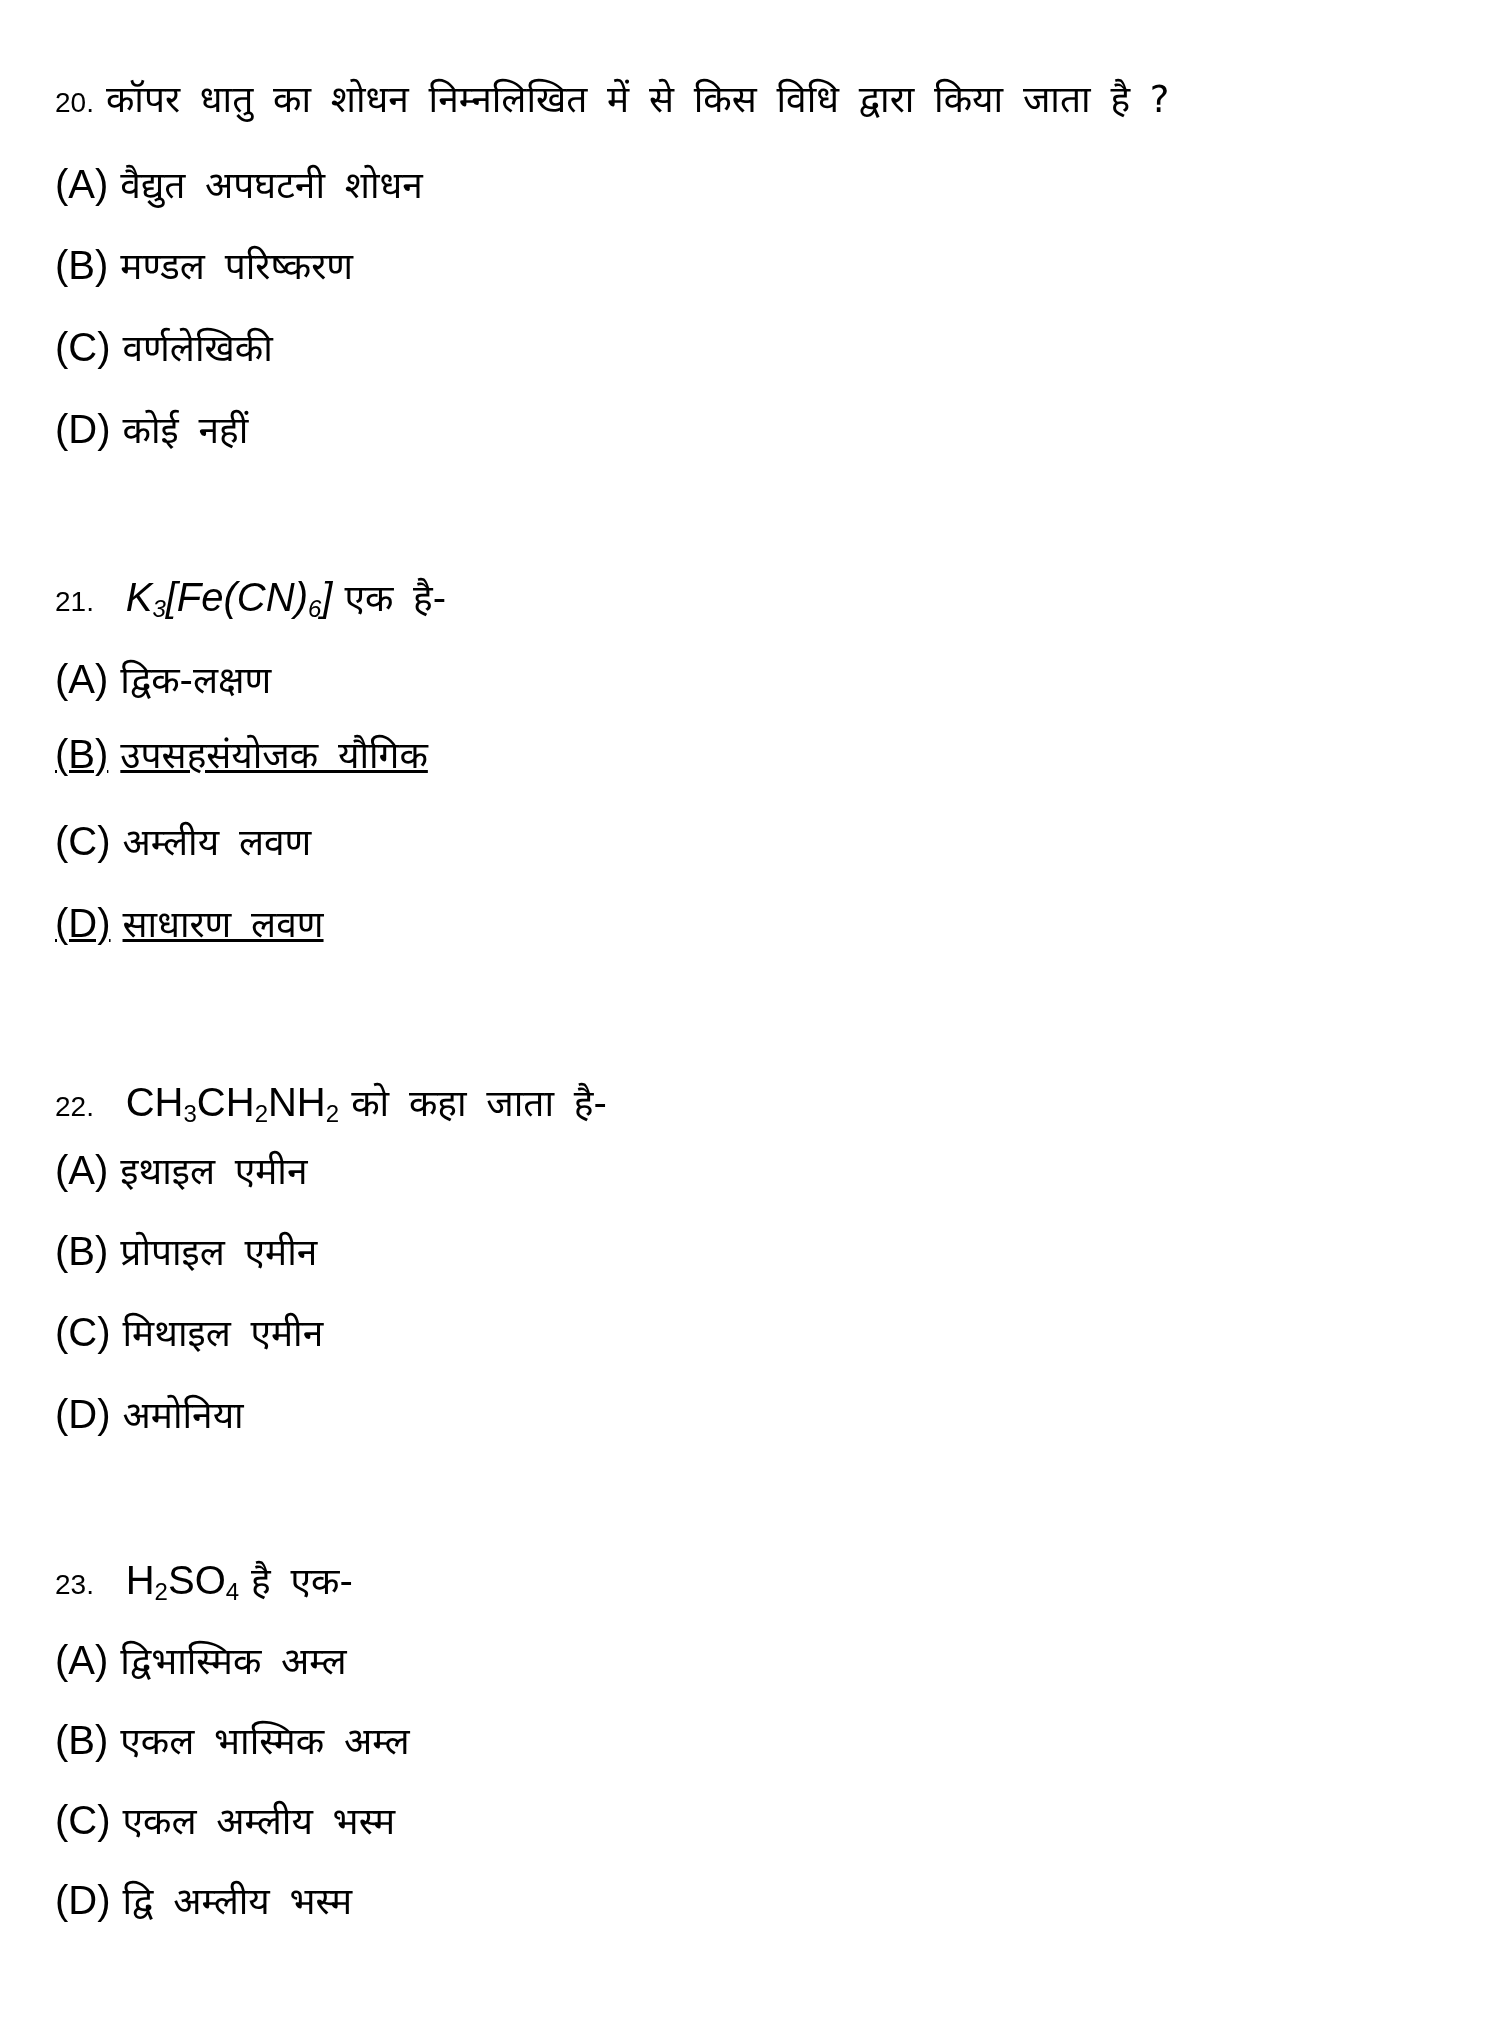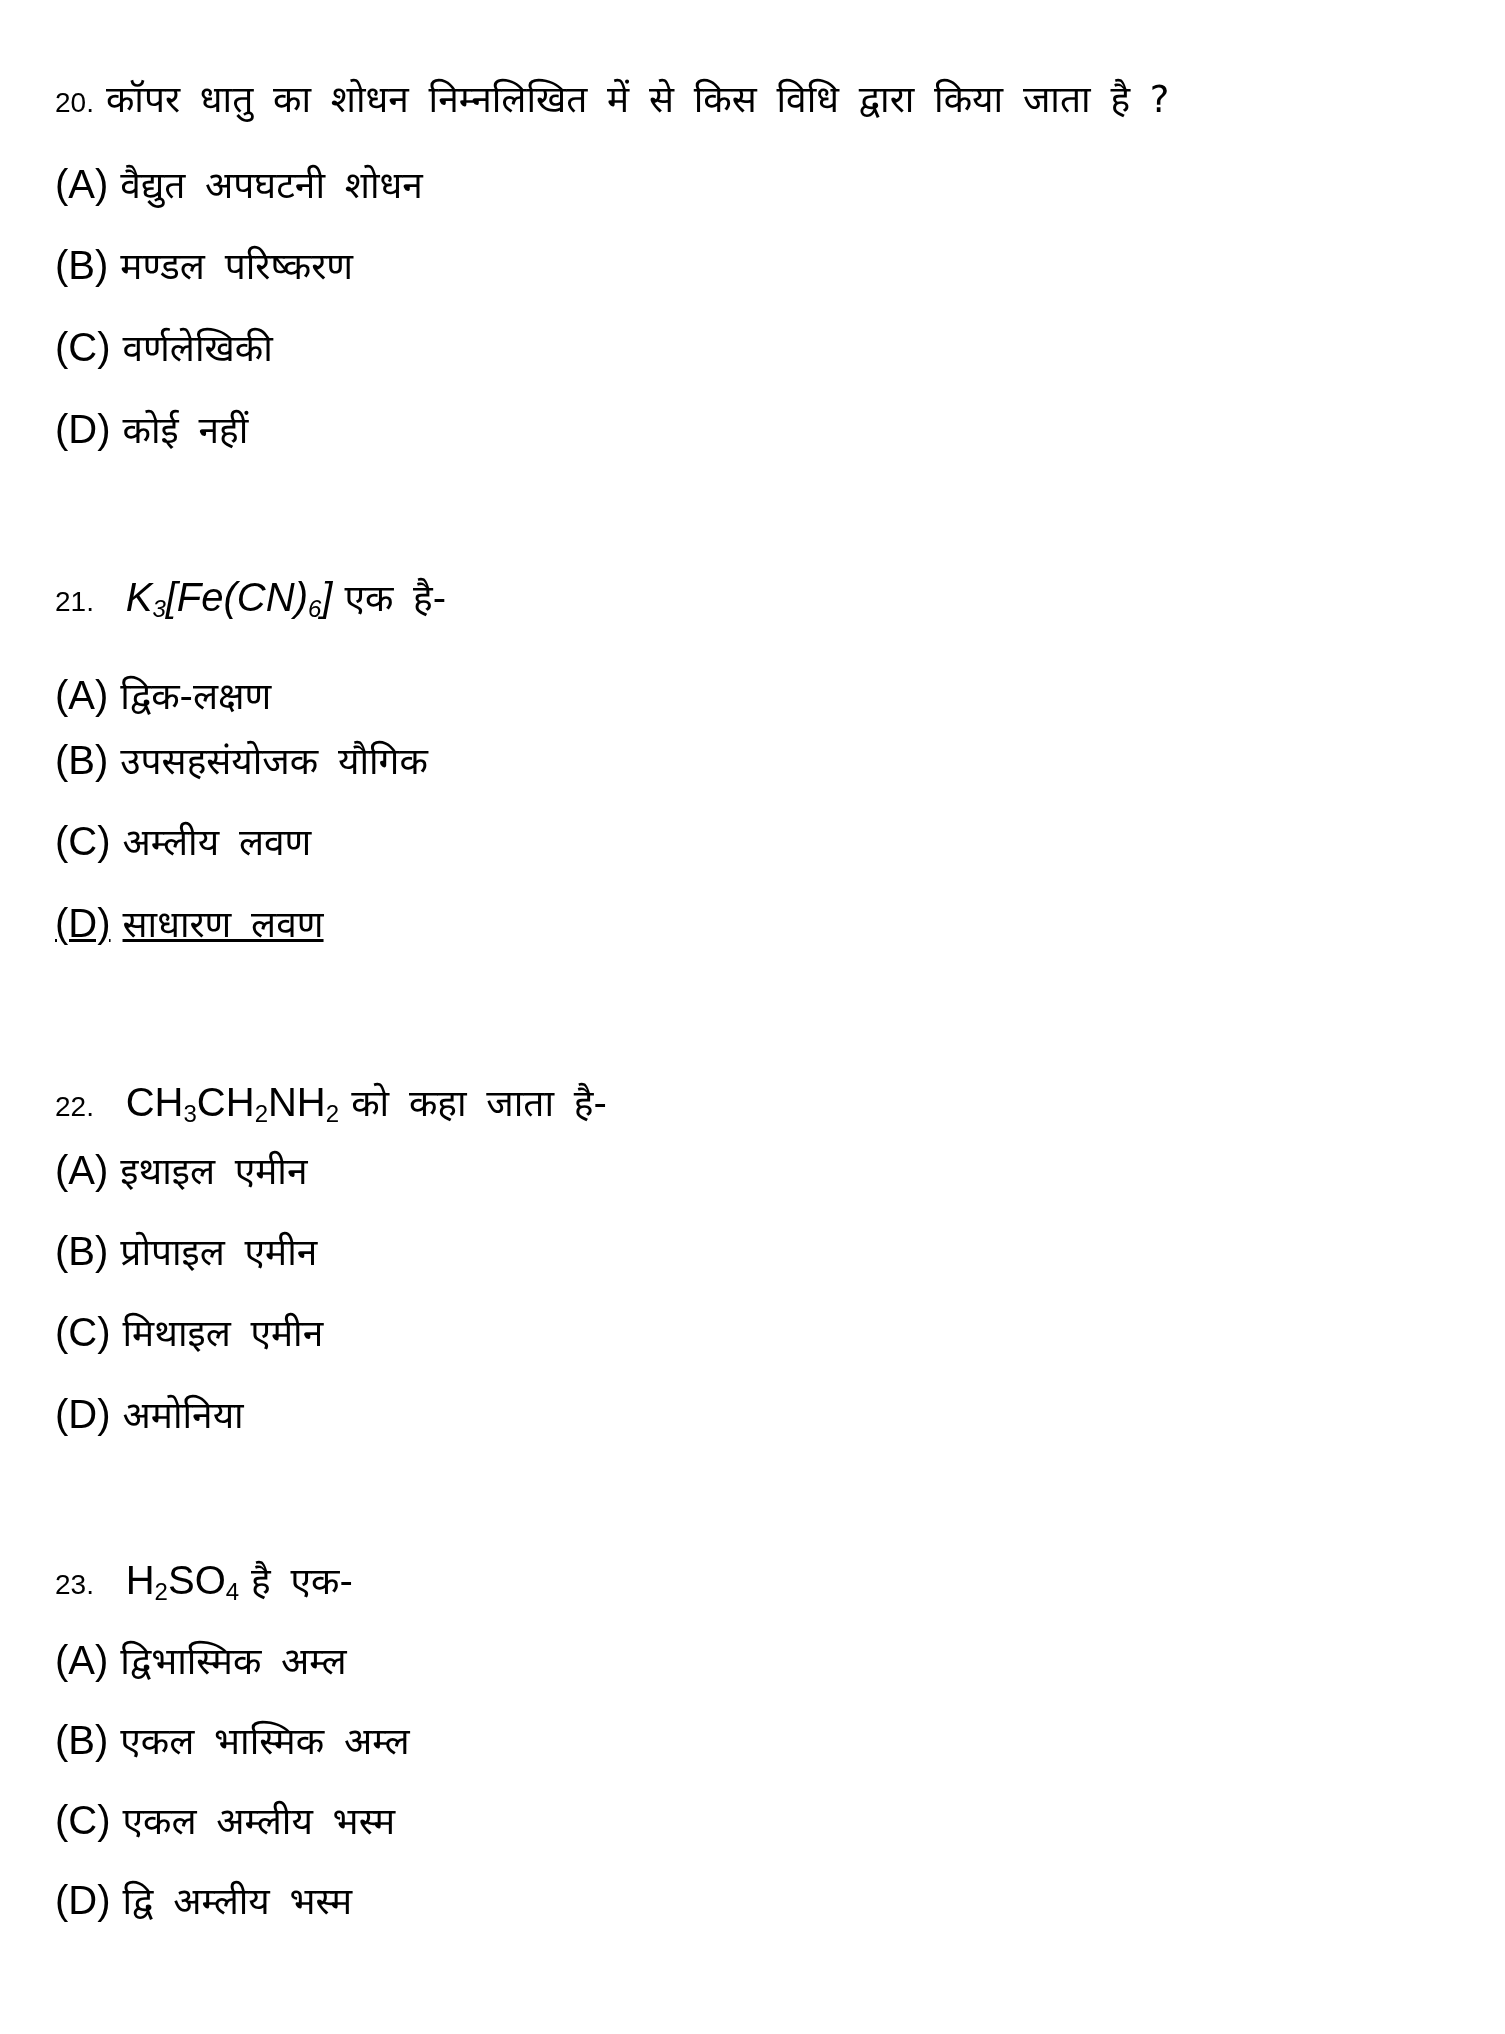--- a/index.html
+++ b/index.html
@@ -38,24 +38,24 @@
   <div class="line" style="top:329px;">
     <span class="opt-label">(D)</span><span>कोई नहीं</span>
   </div>
 </div>
 
 <div class="q-block" style="top:572px;">
   <div class="line" style="top:0;">
     <span class="num">21.</span>
     <span class="formula" style="margin-left:12px;font-style:italic;"><span>K</span><sub>3</sub><span>[Fe(CN)</span><sub>6</sub><span>]</span></span><span class="q-text">एक है-</span>
   </div>
-  <div class="line" style="top:98px;">
+  <div class="line" style="top:82px;">
     <span class="opt-label">(A)</span><span>द्विक-लक्षण</span>
   </div>
-  <div class="line" style="top:163px;">
+  <div class="line" style="top:157px;text-decoration:underline;">
     <span class="opt-label">(B)</span><span>उपसहसंयोजक यौगिक</span>
   </div>
   <div class="line" style="top:244px;">
     <span class="opt-label">(C)</span><span>अम्लीय लवण</span>
   </div>
   <div class="line" style="top:326px;text-decoration:underline;">
     <span class="opt-label">(D)</span><span>साधारण लवण</span>
   </div>
 </div>
 

